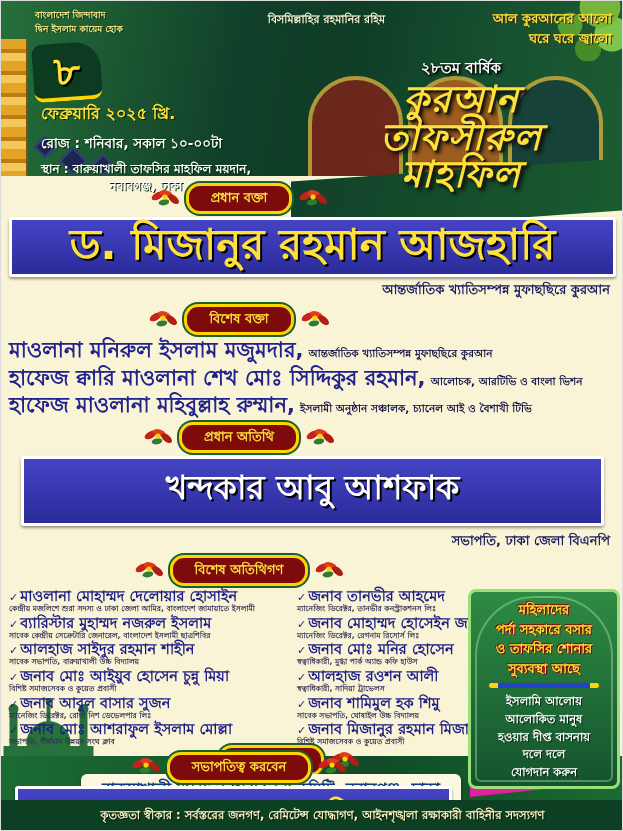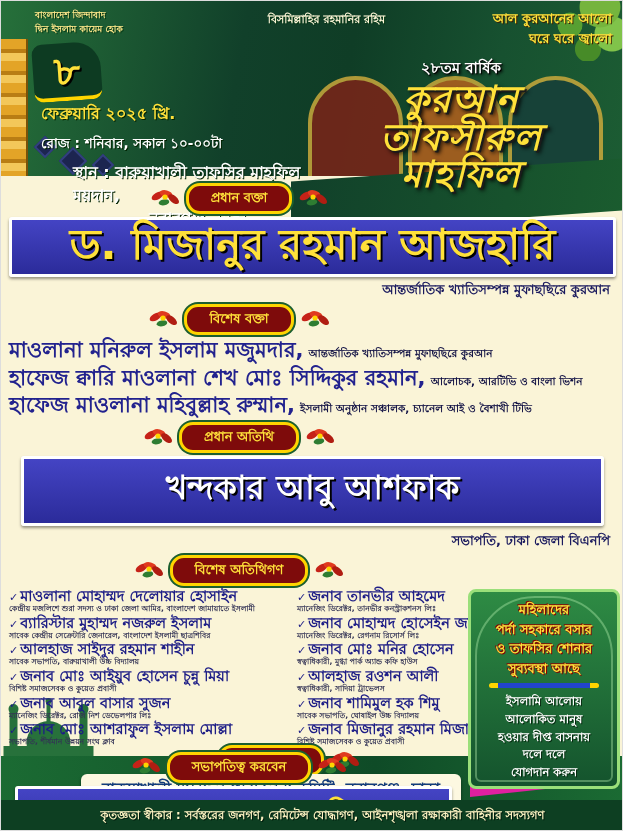--- a/index.html
+++ b/index.html
@@ -29,22 +29,22 @@
   .lantern { position:absolute; width:16px; height:16px; background:#1c2550; transform:rotate(45deg);
             box-shadow:inset 0 0 0 2px #32407e; }
   .date-wrap { position:absolute; top:42px; left:32px; width:290px; }
   .day-tile { display:inline-block; vertical-align:top; width:68px; height:58px; background:#0d3b22;
             border-radius:10px 26px 10px 10px; border-bottom:4px solid #ffd400;
             color:#ffe13a; font-size:40px; font-weight:bold; text-align:center; line-height:56px;
             transform:rotate(-4deg); text-shadow:2px 2px 0 #000; }
   .date-lines { display:inline-block; margin-left:8px; vertical-align:top; }
   .date-main { color:#ffe13a; font-size:16px; font-weight:bold; text-shadow:1px 1px 0 #002200; }
   .date-day  { color:#ffffff; font-size:13.5px; font-weight:bold; margin-top:5px; text-shadow:1px 1px 0 #002200;}
-  .date-venue{ color:#ffffff; font-size:16px; font-weight:bold; margin-top:5px; line-height:1.45;
-               text-shadow:1px 1px 0 #002200;margin-left:32px; }
+  .date-venue{ color:#ffffff; font-size:12px; font-weight:bold; margin-top:5px; line-height:1.45;
+               text-shadow:1px 1px 0 #002200; }
   .date-venue .v2 { display:block; text-align:center; }
   .arches { position:absolute; top:70px; right:0; width:320px; height:105px; overflow:hidden; }
   .arch { position:absolute; bottom:-20px; width:95px; height:120px; border-radius:50px 50px 0 0;
           border:4px solid #caa93c; opacity:.85; }
   .arch.a1 { left:4px;  background:#7c2418; }
   .arch.a2 { left:104px; background:#b4601d; }
   .arch.a3 { left:204px; background:#173f3a; }
   .title-block { position:absolute; top:55px; right:6px; width:310px; text-align:center; z-index:3; }
   .edition { color:#ffffff; font-size:15px; font-weight:bold; text-shadow:1px 1px 0 #000, 2px 2px 3px #000; }
   .title-line { color:#ffe13a; font-size:37px; font-weight:bold; font-style:italic; line-height:1.02;

